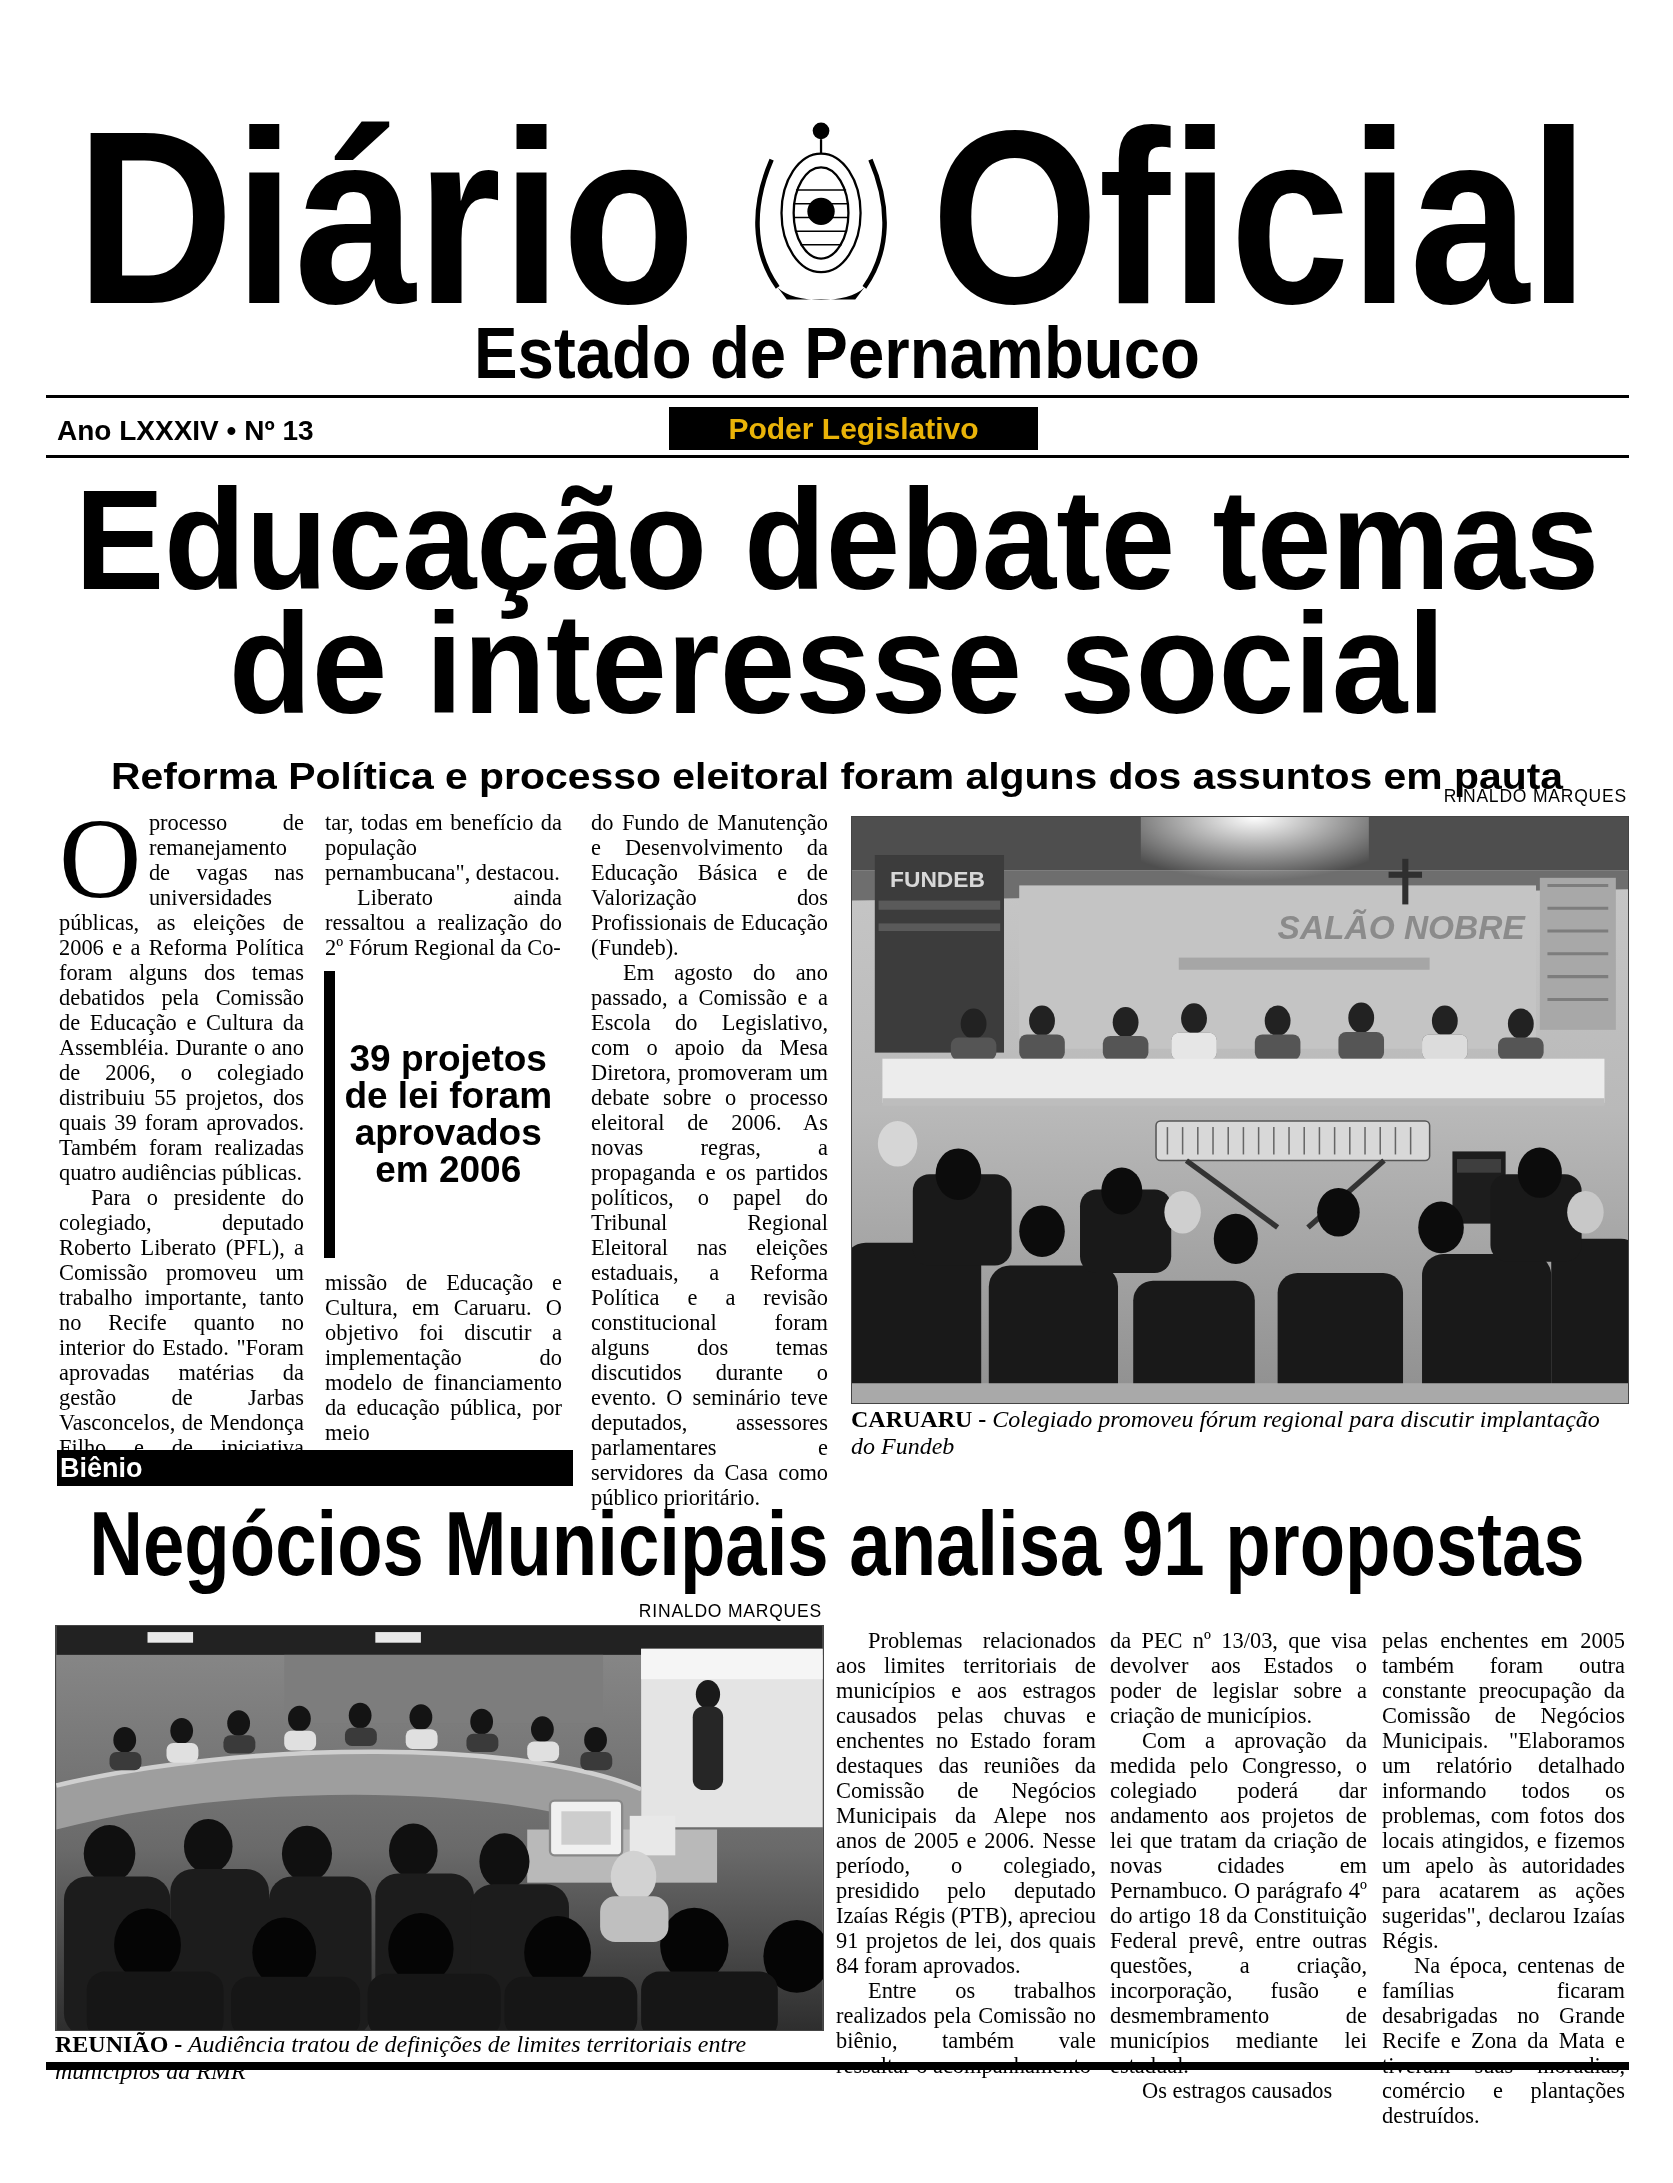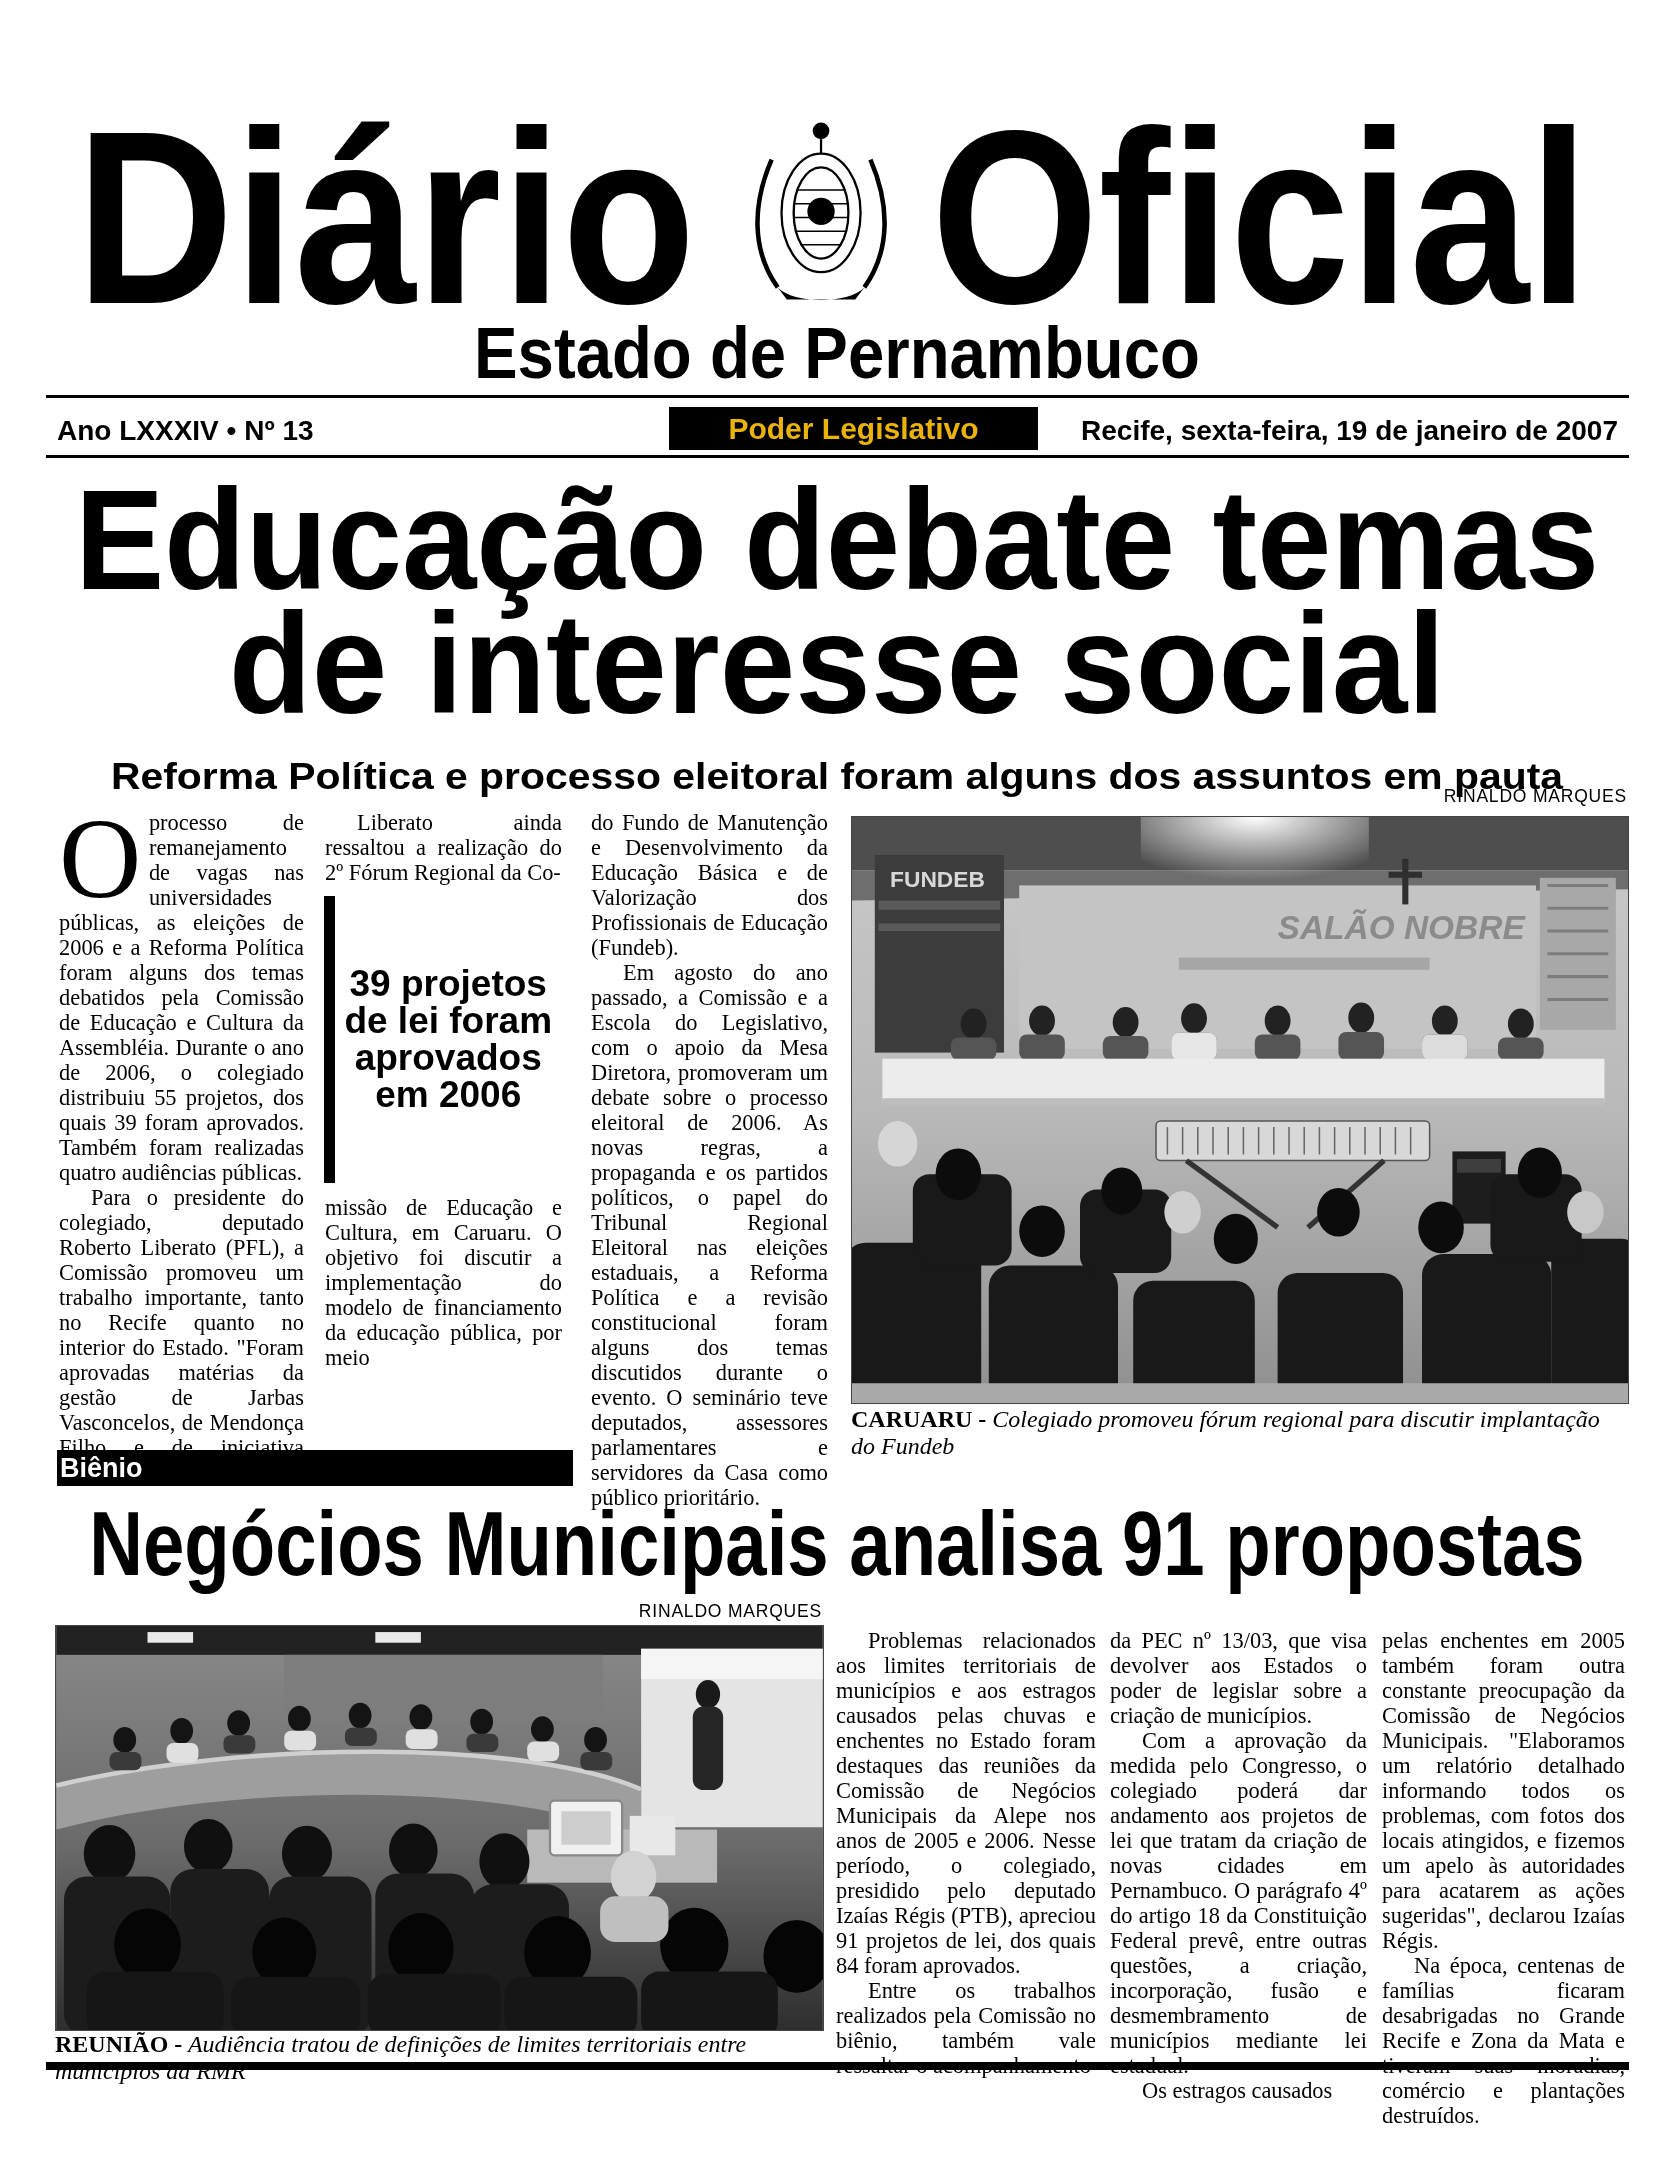--- a/index.html
+++ b/index.html
@@ -56,35 +56,35 @@
       <path d="M40,60 C14,120 14,180 48,228" stroke-width="6"></path>
       <path d="M170,60 C196,120 196,180 162,228" stroke-width="6"></path>
       <path d="M48,228 C70,250 140,250 162,228 L150,244 L60,244 Z" fill="#000" stroke="none"></path>
     </g>
     <text x="1101" y="497" text-anchor="middle" font-size="94" font-weight="bold" textLength="955" lengthAdjust="spacingAndGlyphs">Estado de Pernambuco</text>
   </svg>
 
   <div class="rule" style="top:395px;height:3px"></div>
   <div class="abs infobar-item" style="left:57px;top:415px">Ano LXXXIV • Nº 13</div>
   <div class="badge">Poder Legislativo</div>
-  <div class="abs infobar-item" style="right:56px;top:415px">Recife, sexta-feira, 19 de janeiro de 2007</div>
   <div class="rule" style="top:455px;height:3px"></div>
 
   <svg class="abs" style="left:0;top:456px" width="1674" height="350" viewBox="0 600 2202 460">
     <text x="1101" y="775" text-anchor="middle" font-size="188" font-weight="bold" textLength="2005" lengthAdjust="spacingAndGlyphs">Educação debate temas</text>
     <text x="1101" y="938" text-anchor="middle" font-size="188" font-weight="bold" textLength="1600" lengthAdjust="spacingAndGlyphs">de interesse social</text>
     <text x="1101" y="1038" text-anchor="middle" font-size="48" font-weight="bold" textLength="1910" lengthAdjust="spacingAndGlyphs">Reforma Política e processo eleitoral foram alguns dos assuntos em pauta</text>
   </svg>
 
   <div class="bodycol" style="left:59px;top:810px;width:245px;height:631px">
     <p><span class="dropcap">O</span><span>processo de remanejamento de vagas nas universidades públicas, as eleições de 2006 e a Reforma Política foram alguns dos temas debatidos pela Comissão de Educação e Cultura da Assembléia. Durante o ano de 2006, o colegiado distribuiu 55 projetos, dos quais 39 foram aprovados. Também foram realizadas quatro audiências públicas.</span></p>
     <p class="ind">Para o presidente do colegiado, deputado Roberto Liberato (PFL), a Comissão promoveu um trabalho importante, tanto no Recife quanto no interior do Estado. "Foram aprovadas matérias da gestão de Jarbas Vasconcelos, de Mendonça Filho e de iniciativa parlamen-</p>
   </div>
 
   <div class="bodycol" style="left:325px;top:810px;width:237px;height:631px">
+    <p>tar, todas em benefício da população pernambucana", destacou.</p>
     <p class="ind">Liberato ainda ressaltou a realização do 2º Fórum Regional da Co-</p>
     <div class="pullquote">
       <span>39 projetos</span>
       <span>de lei foram</span>
       <span>aprovados</span>
       <span>em 2006</span>
     </div>
     <p>missão de Educação e Cultura, em Caruaru. O objetivo foi discutir a implementação do modelo de financiamento da educação pública, por meio</p>
   </div>
 

